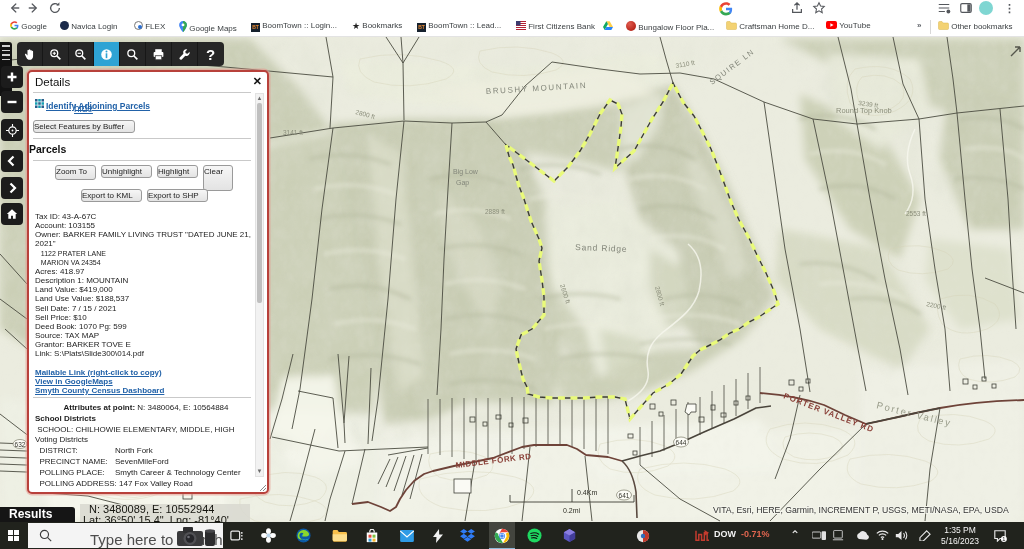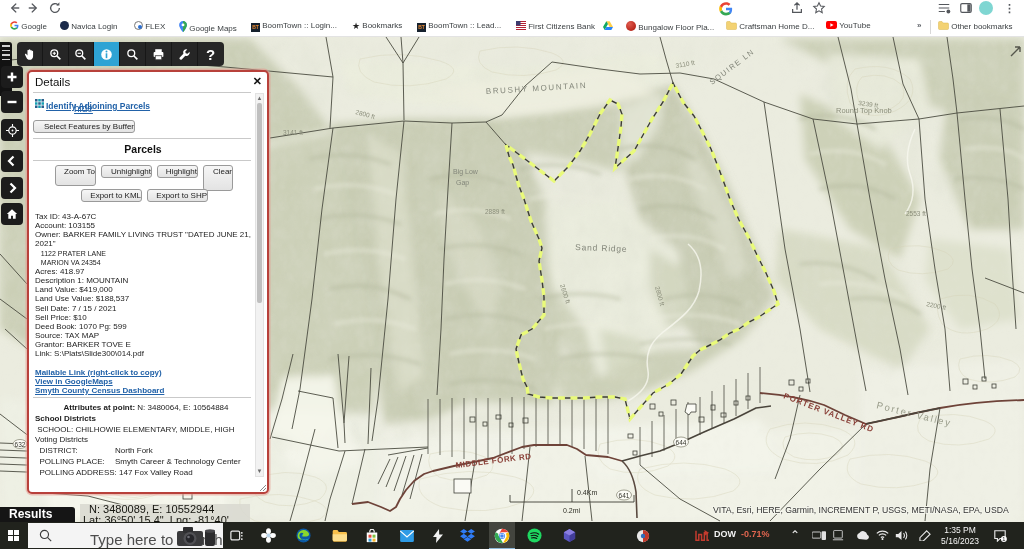--- a/index.html
+++ b/index.html
@@ -31,21 +31,21 @@
 
 
 #panel { position:absolute; left:27px; top:70px; width:242px; height:424px; background:#fff; border:2px solid #b8413b; border-radius:5px; box-shadow:0 0 0 1.5px rgba(230,150,140,.55); font-size:8px; color:#1c1c1c; }
 #panel .hdr { position:absolute; left:6px; top:4px; font-size:11.5px; font-weight:normal; color:#111; }
 #panel .hide { position:absolute; left:45px; top:7px; font-size:10px; color:#2262a8; text-decoration:underline;margin-top:24px; }
 #panel .x { position:absolute; right:5px; top:3px; font-size:11px; font-weight:bold; color:#111; }
 .sep { position:absolute; left:4px; right:16px; height:1px; background:#c9c9c9; }
 #scrl { position:absolute; right:3px; top:21px; width:9px; height:384px; background:#f2f2f2; border:1px solid #e2e2e2; }
 #scrl .thumb { position:absolute; left:1px; top:9px; width:5px; height:200px; background:#bfbfbf; border-radius:2px; }
 #scrl .ar { position:absolute; left:0; width:7px; text-align:center; font-size:6px; color:#6a6a6a; }
-.btn { position:absolute; background:linear-gradient(#f6f6f6,#e3e3e3); border:1px solid #9a9a9a; border-radius:3px; font-size:8px; color:#222; text-align:right; font-family:"Liberation Sans",sans-serif; }
+.btn { position:absolute; background:linear-gradient(#f6f6f6,#e3e3e3); border:1px solid #9a9a9a; border-radius:3px; font-size:8px; color:#222; text-align:left; font-family:"Liberation Sans",sans-serif; }
 a.blu { color:#2262a8; text-decoration:underline; font-weight:bold; }
 #ptext { position:absolute; left:6px; top:140px; width:222px; font-size:8px; line-height:9.15px; color:#1c1c1c; }
 
 
 #taskbar { position:absolute; left:0; top:522px; width:1024px; height:27px; background:#21231d; }
 #searchbox { position:absolute; left:28px; top:1px; width:195px; height:25px; background:#f4f4f4; }
 #searchbox .t { position:absolute; left:30px; top:8px; font-size:15px; color:#4d4d4d;margin-left:32px; }
 .tbi { position:absolute; top:5px; width:17px; height:17px; display:flex; align-items:center; justify-content:center; }
 .tray { position:absolute; top:0; height:27px; color:#fff; }
 </style>
@@ -550,23 +550,23 @@
           <rect x="0" y="4.3" width="3.4" height="3.4" fill="#17a0b4"></rect>
           <rect x="4.3" y="4.3" width="3.4" height="3.4" fill="#2a5e8c"></rect>
           <rect x="8.6" y="4.3" width="3.4" height="3.4" fill="#17a0b4"></rect>
           <rect x="0" y="8.6" width="3.4" height="3.4" fill="#2a5e8c"></rect>
           <rect x="4.3" y="8.6" width="3.4" height="3.4" fill="#17a0b4"></rect>
           <rect x="8.6" y="8.6" width="3.4" height="3.4" fill="#2a5e8c"></rect>
         </svg></div>
     <a class="blu abs" style="left:17px;top:29px;font-size:8.5px">Identify Adjoining Parcels</a>
     <div class="btn" style="left:4px;top:48px;width:102px;height:13px;line-height:12px">Select Features by Buffer</div>
     <div class="sep" style="top:65.5px"></div>
-    <div class="abs" style="left:0;top:71px;width:228px;text-align:center;font-size:10.5px;font-weight:bold;color:#111">Parcels</div>
+    <div class="abs" style="left:0;top:71px;width:228px;text-align:left;font-size:10.5px;font-weight:bold;color:#111">Parcels</div>
     <div class="sep" style="top:87.5px"></div>
-    <div class="btn" style="left:26px;top:93px;width:41px;height:21px;line-height:12px">Zoom To</div>
+    <div class="btn" style="left:26px;top:93px;width:41px;height:15px;line-height:12px">Zoom To</div>
     <div class="btn" style="left:72px;top:93px;width:51px;height:13px;line-height:12px">Unhighlight</div>
     <div class="btn" style="left:128px;top:93px;width:41px;height:13px;line-height:12px">Highlight</div>
     <div class="btn" style="left:174px;top:93px;width:30px;height:26px;line-height:12px">Clear</div>
     <div class="btn" style="left:52px;top:117px;width:61px;height:13px;line-height:12px">Export to KML</div>
     <div class="btn" style="left:118px;top:117px;width:61px;height:13px;line-height:12px">Export to SHP</div>
     <div id="ptext">
       Tax ID: 43-A-67C<br>
       Account: 103155<br>
       Owner: BARKER FAMILY LIVING TRUST "DATED JUNE 21,<br>
       2021"<br>
@@ -587,20 +587,21 @@
       <a class="blu">View in GoogleMaps</a><br>
       <a class="blu">Smyth County Census Dashboard</a>
     </div>
     <div class="sep" style="top:325px"></div>
     <div class="abs" style="left:6px;top:331px;width:222px;font-size:8px;line-height:10.8px">
       <div style="text-align:center"><b>Attributes at point:</b> N: 3480064, E: 10564884</div>
       <div style="font-weight:bold">School Districts</div>
       <div>&nbsp;SCHOOL: CHILHOWIE ELEMENTARY, MIDDLE, HIGH</div>
       <div style="font-weight:normal">Voting Districts</div>
       <div>&nbsp;&nbsp;DISTRICT:<span style="position:absolute;left:80px">North Fork</span></div>
+      <div>&nbsp;&nbsp;PRECINCT NAME:<span style="position:absolute;left:80px">SevenMileFord</span></div>
       <div>&nbsp;&nbsp;POLLING PLACE:<span style="position:absolute;left:80px">Smyth Career &amp; Technology Center</span></div>
       <div>&nbsp;&nbsp;POLLING ADDRESS: 147 Fox Valley Road</div>
     </div>
   </div>
 
   <div class="abs" style="left:0;top:507px;width:75px;height:15px;background:#151515;color:#fff;font-size:12px;font-weight:bold;padding-left:9px;line-height:15px;border-radius:0 3px 0 0">Results</div>
   <div class="abs" style="left:80px;top:504px;width:170px;background:rgba(216,216,208,.85);font-size:11px;color:#15150f;line-height:10.5px;padding:0 3px">
     <div style="padding-left:6px">N: 3480089, E: 10552944</div>
     <div>Lat: 36°50' 15.4", Lng: -81°40' 42.2"</div>
   </div>

